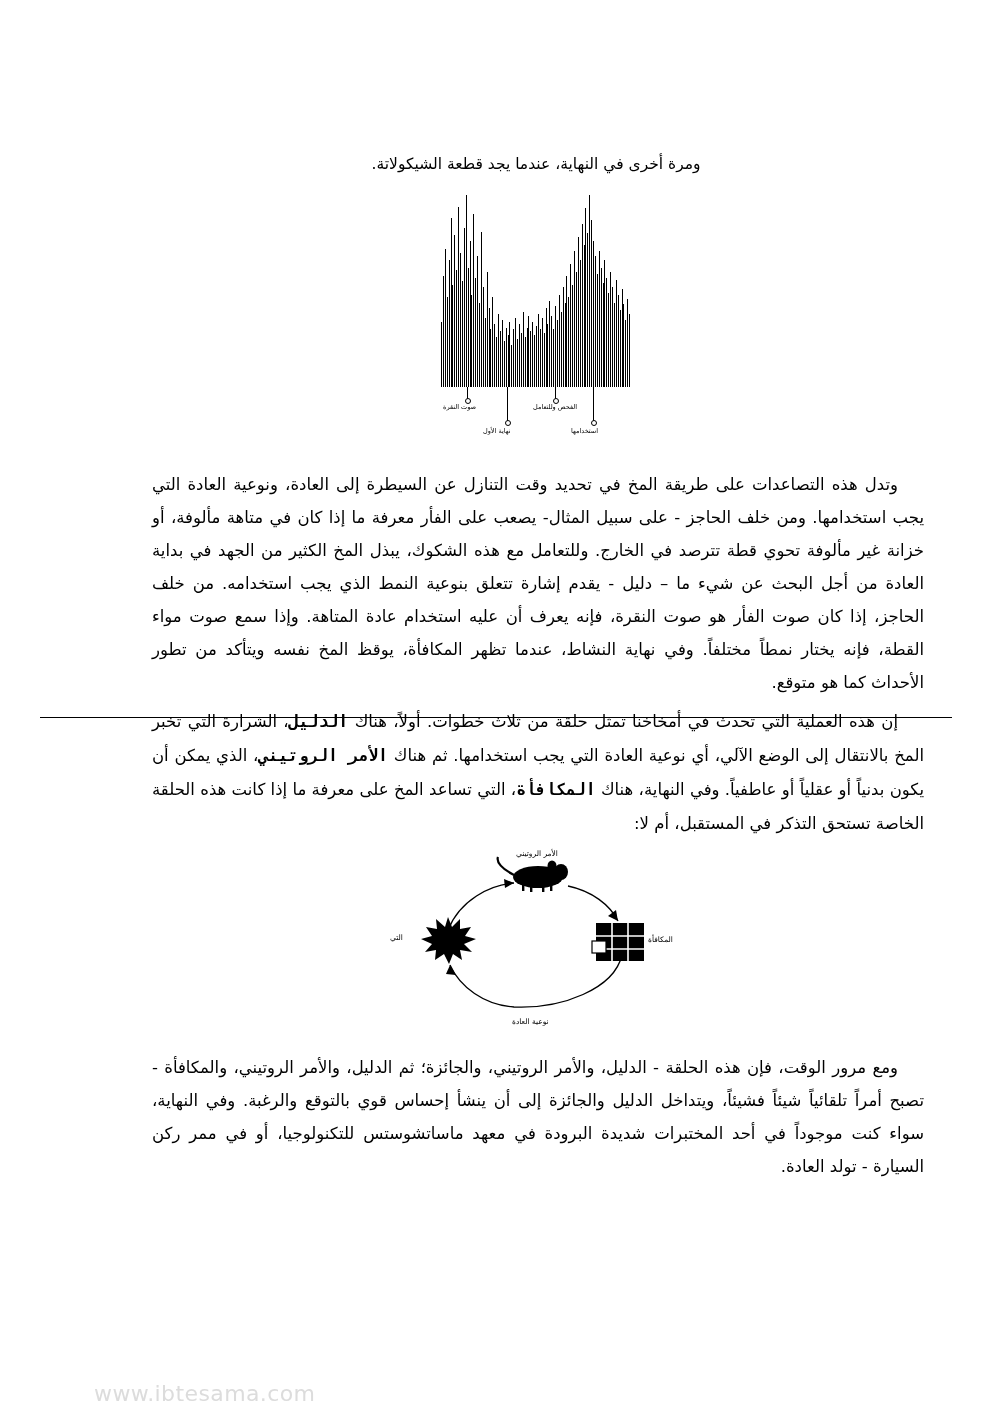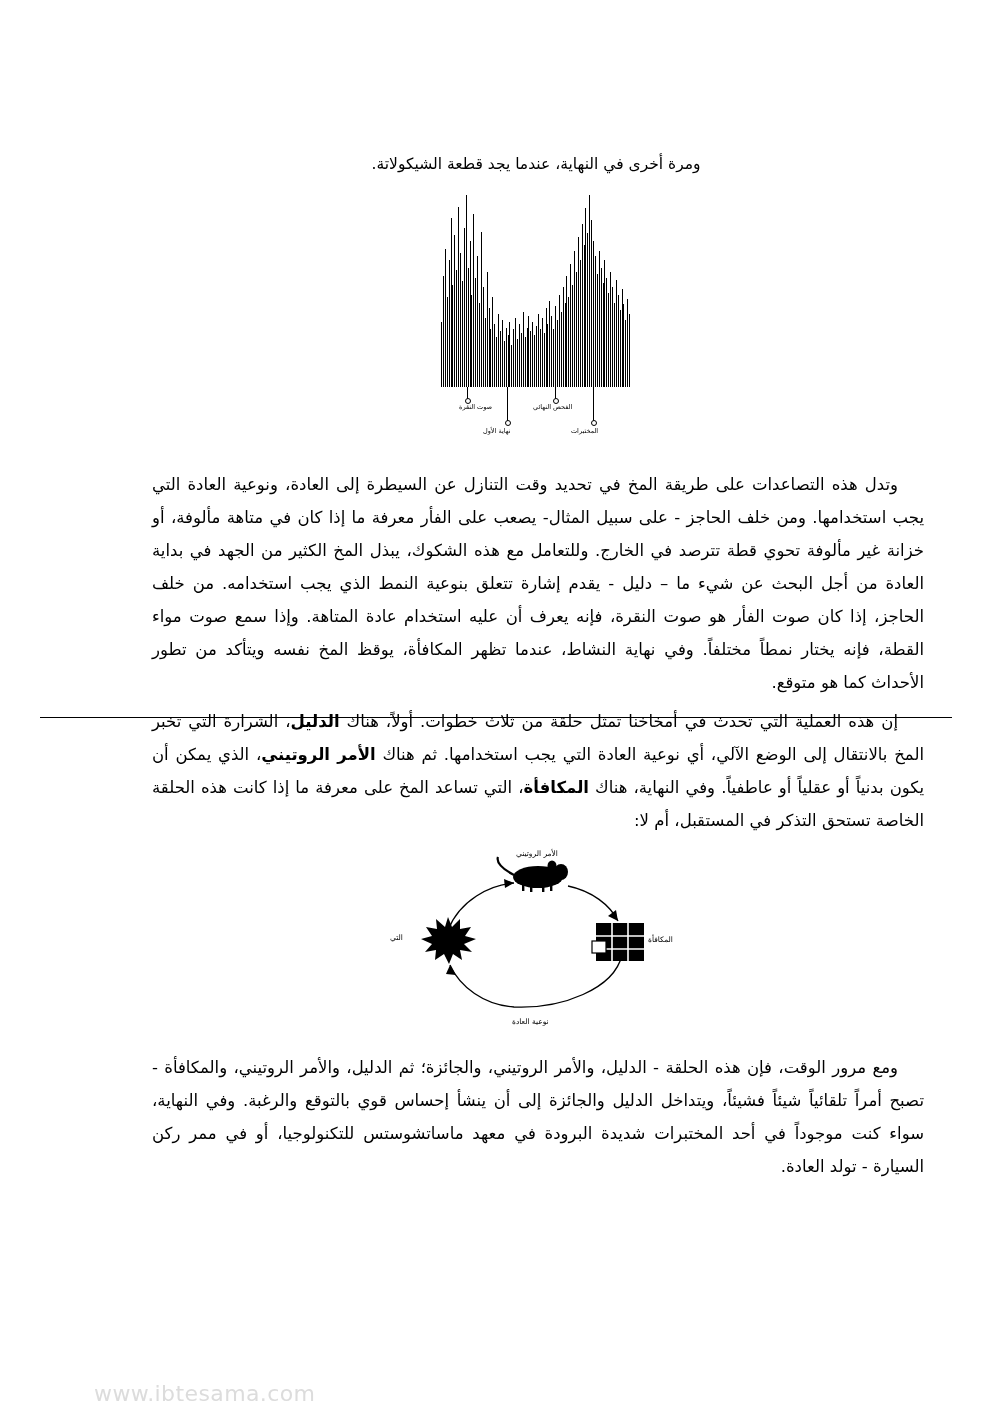--- a/index.html
+++ b/index.html
@@ -88,21 +88,21 @@
     text-align: justify;
     text-align-last: right;
     font-family: "DejaVu Sans", sans-serif;
     font-size: 16.5px;
     line-height: 33px;
     color: #000;
     left: 112px;
     width: 772px;
   }
   .para.first-indent { text-indent: 26px; }
-  .para b { font-weight: bold; }
+  .para b { font-weight: bold; font-family: Liberation Mono, monospace; }
 
   .rule {
     position: absolute;
     left: 0;
     width: 992px;
     height: 1px;
     background: #000;
   }
 
   
@@ -257,24 +257,24 @@
 
       <div class="tickline" style="left:66px;  bottom:14px; height:34px;"></div>
       <div class="tickmark" style="left:64px;  bottom:9px;"></div>
 
       <div class="tickline" style="left:114px; bottom:36px; height:12px;"></div>
       <div class="tickmark" style="left:112px; bottom:31px;"></div>
 
       <div class="tickline" style="left:152px; bottom:14px; height:34px;"></div>
       <div class="tickmark" style="left:150px; bottom:9px;"></div>
 
-      <div class="fig1-lbl" style="left:18px;   bottom:24px;">صوت النقرة</div>
-      <div class="fig1-lbl" style="left:92px;  bottom:24px;">الفحص النهائي</div>
+      <div class="fig1-lbl" style="left:2px;   bottom:24px;">صوت النقرة</div>
+      <div class="fig1-lbl" style="left:92px;  bottom:24px;">الفحص وللتعامل</div>
       <div class="fig1-lbl" style="left:42px;  bottom:0px;">نهاية الأول</div>
-      <div class="fig1-lbl" style="left:130px; bottom:0px;">المختبرات</div>
+      <div class="fig1-lbl" style="left:130px; bottom:0px;">استخدامها</div>
     </div>
   </div>
 
   <div class="para first-indent" style="top:451px;">وتدل هذه التصاعدات على طريقة المخ في تحديد وقت التنازل عن السيطرة إلى العادة، ونوعية العادة التي يجب استخدامها. ومن خلف الحاجز - على سبيل المثال- يصعب على الفأر معرفة ما إذا كان في متاهة مألوفة، أو خزانة غير مألوفة تحوي قطة تترصد في الخارج. وللتعامل مع هذه الشكوك، يبذل المخ الكثير من الجهد في بداية العادة من أجل البحث عن شيء ما – دليل - يقدم إشارة تتعلق بنوعية النمط الذي يجب استخدامه. من خلف الحاجز، إذا كان صوت الفأر هو صوت النقرة، فإنه يعرف أن عليه استخدام عادة المتاهة. وإذا سمع صوت مواء القطة، فإنه يختار نمطاً مختلفاً. وفي نهاية النشاط، عندما تظهر المكافأة، يوقظ المخ نفسه ويتأكد من تطور الأحداث كما هو متوقع.</div>
 
   <div class="rule" style="top:700px;"></div>
 
   <div class="para first-indent" id="paragraph-two" style="top:688px;"><span>إن هذه العملية التي تحدث في أمخاخنا تمثل حلقة من ثلاث خطوات. أولاً، هناك </span><b>الدليل</b><span>، الشرارة التي تخبر المخ بالانتقال إلى الوضع الآلي، أي نوعية العادة التي يجب استخدامها. ثم هناك </span><b>الأمر الروتيني</b><span>، الذي يمكن أن يكون بدنياً أو عقلياً أو عاطفياً. وفي النهاية، هناك </span><b>المكافأة</b><span>، التي تساعد المخ على معرفة ما إذا كانت هذه الحلقة الخاصة تستحق التذكر في المستقبل، أم لا:</span></div>
 
   <div class="fig2-wrap">

